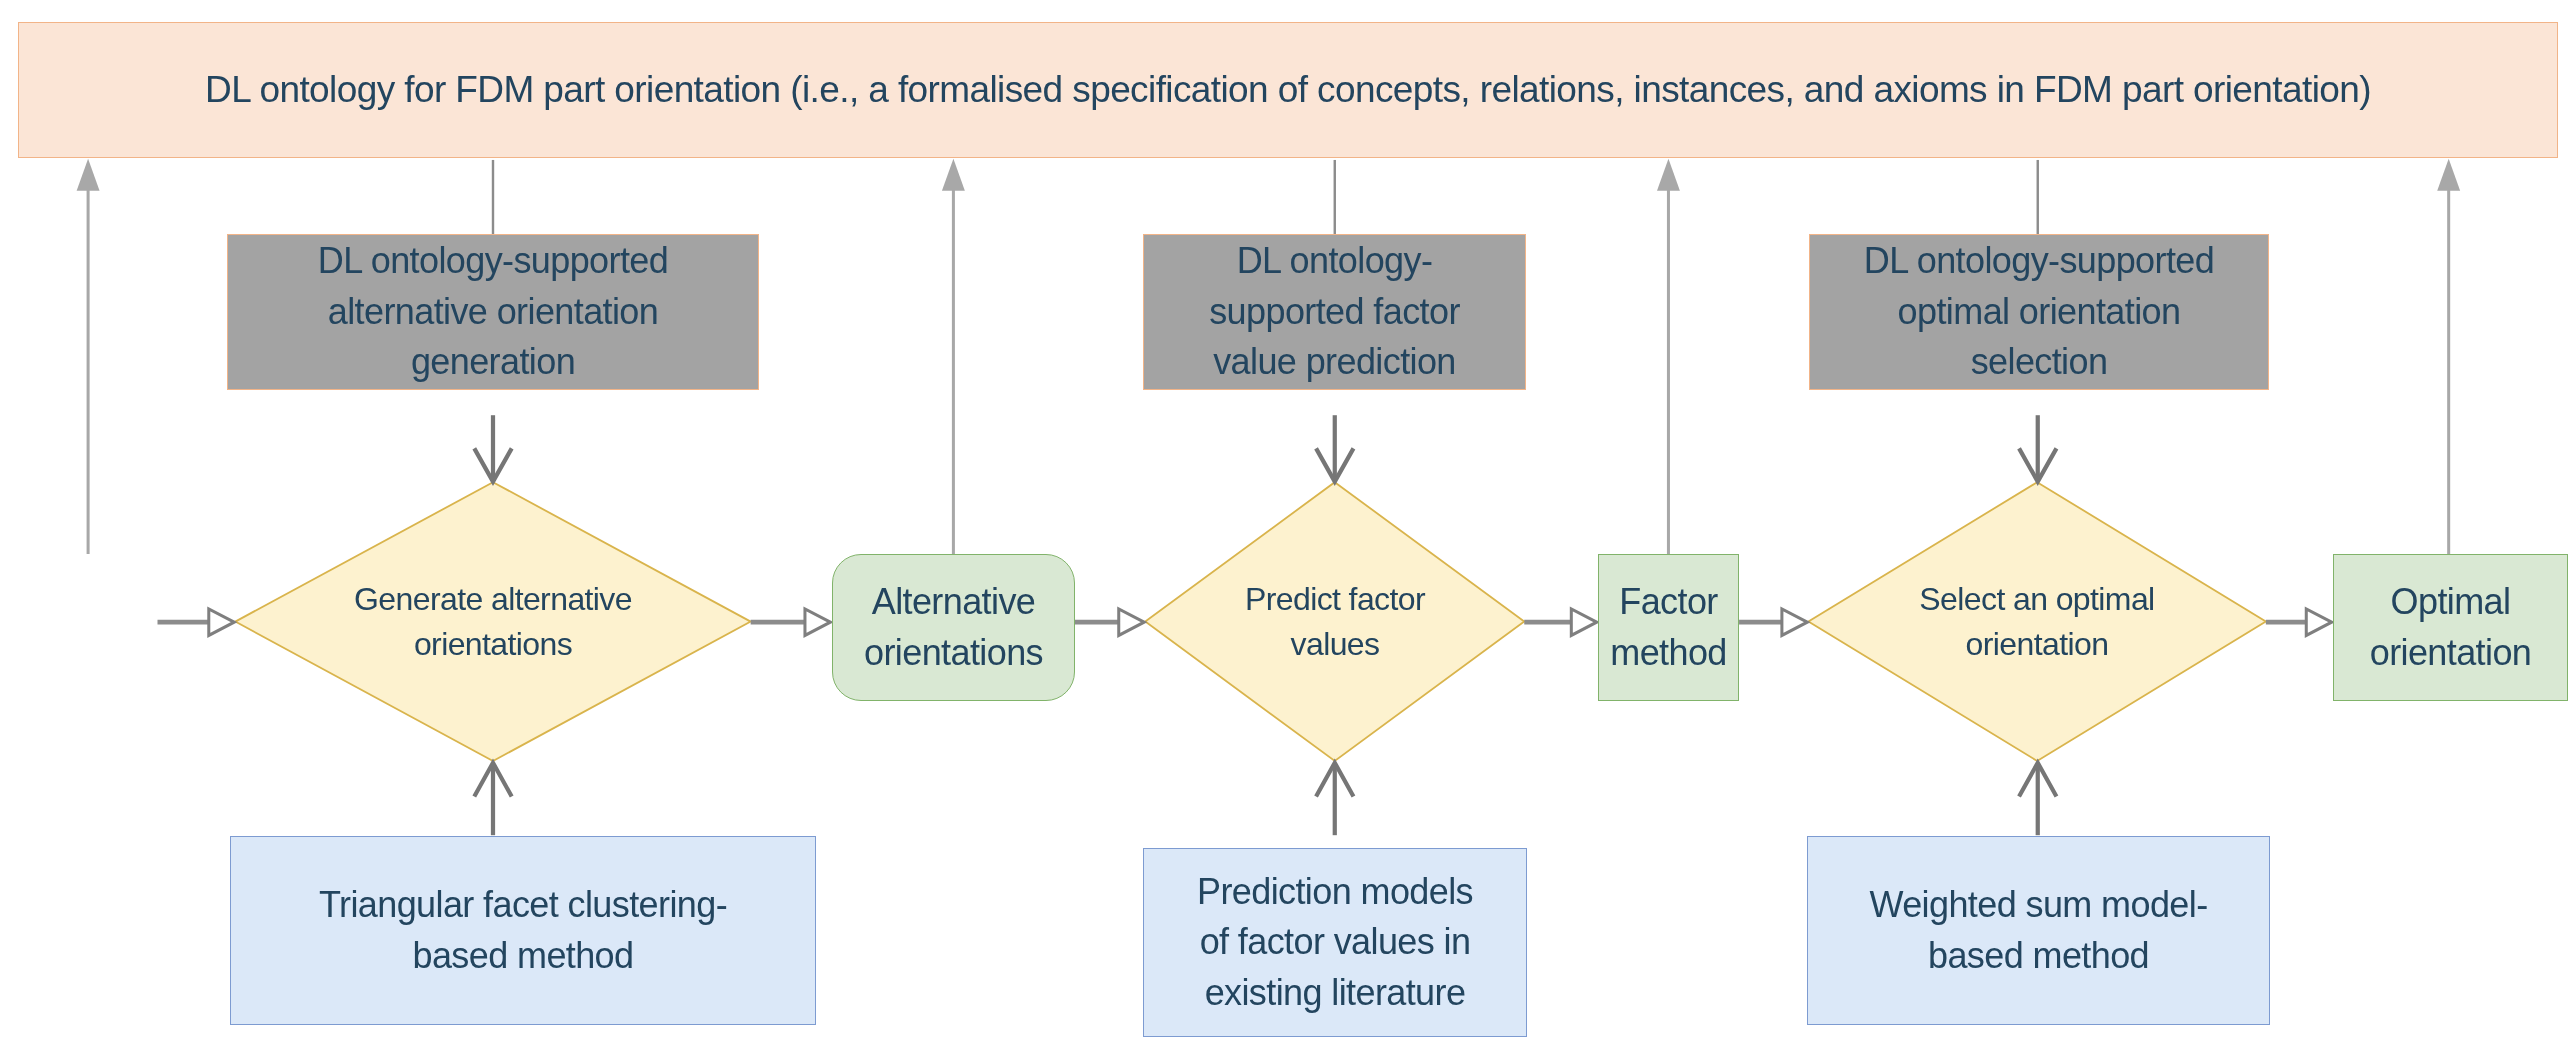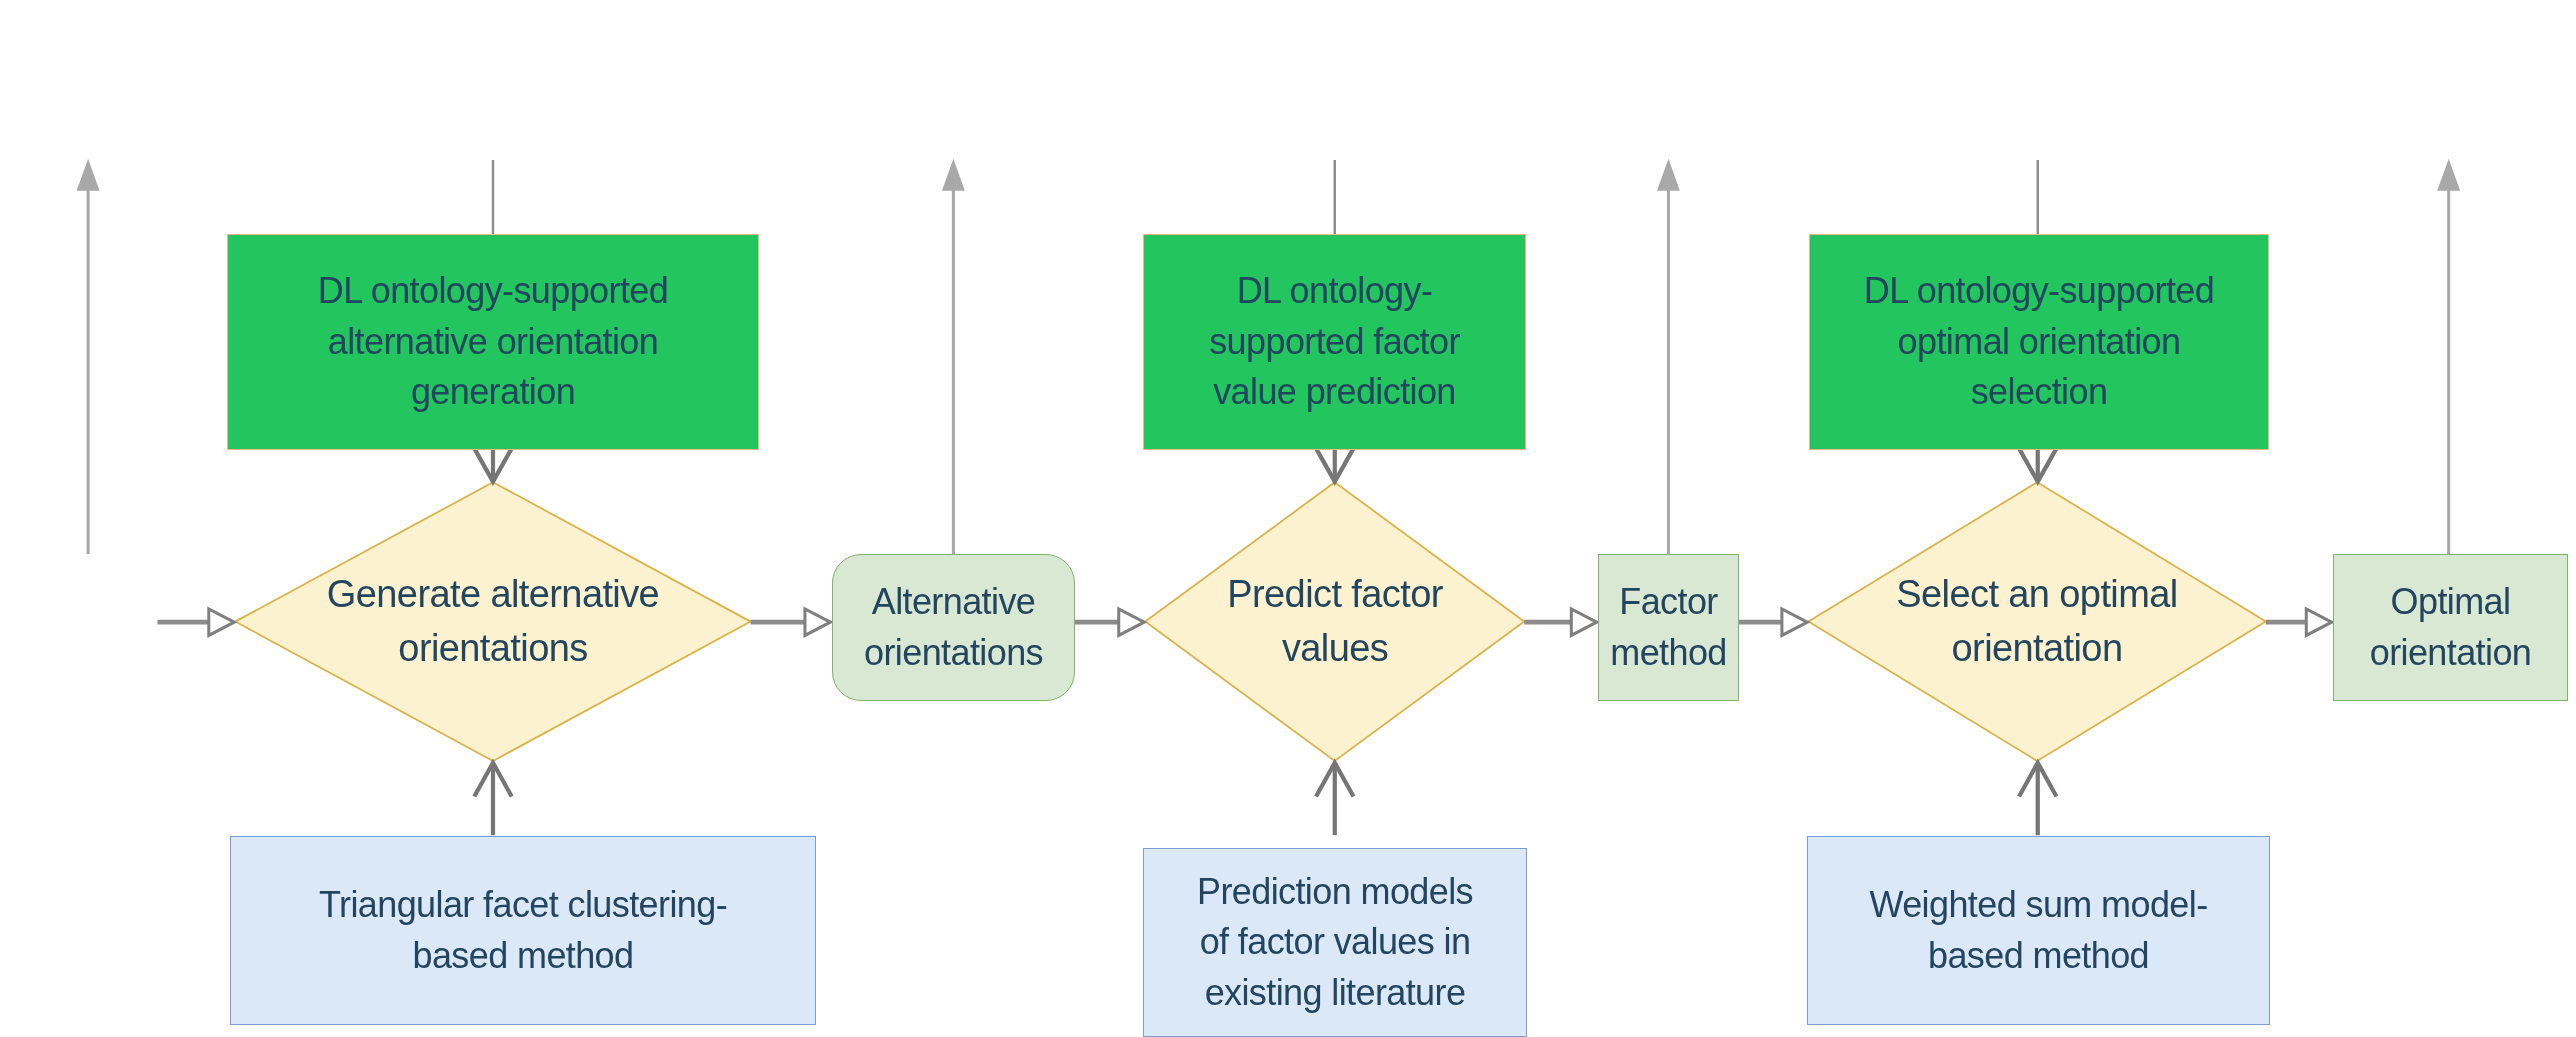--- a/index.html
+++ b/index.html
@@ -32,41 +32,41 @@
     letter-spacing: -0.6px;
     color: #23455F;
   }
   .banner {
     left: 18px; top: 22px; width: 2540px; height: 136px;
     background: #FBE5D6;
     border: 1.8px solid #F2B488;
     font-size: 37px;
   }
   .module {
-    background: #22c55e;
+    background: #a3a3a3;
     border: 1.8px solid #F2B488;
-    top: 234px; height: 216px;
+    top: 234px; height: 156px;
     font-size: 36px;
   }
   .module.m1 { left: 227px;  width: 532px; }
   .module.m2 { left: 1143px; width: 383px; }
   .module.m3 { left: 1809px; width: 460px; }
   .artifact {
     background: #D9E8D3;
     border: 1.8px solid #81B36A;
     top: 554px; height: 147px;
     font-size: 36px;
   }
   .artifact.a1 { left: 18px;   width: 139px; }
   .artifact.a2 { left: 832px; width: 243px; border-radius: 29px; }
   .artifact.a3 { left: 1598px; width: 141px; }
   .artifact.a4 { left: 2333px; width: 235px; }
   .diamond-label {
     top: 549px; height: 145px;
-    font-size: 38px;
+    font-size: 32px;
     background: transparent;
   }
   .diamond-label.d1 { left: 282px;  width: 422px; }
   .diamond-label.d2 { left: 1190px; width: 290px; }
   .diamond-label.d3 { left: 1862px; width: 350px; }
   .method {
     background: #DBE8F8;
     border: 1.8px solid #7D9BD1;
     top: 836px; height: 189px;
     font-size: 36px;
@@ -152,20 +152,23 @@
     <g>
       <line x1="2882" y1="1031" x2="2953" y2="1031" stroke="#8C8C8C" stroke-width="8"></line>
       <polygon points="2995,1031 2953,1009 2953,1053" fill="#ffffff" stroke="#7F7F7F" stroke-width="5"></polygon>
     </g>
     <g>
       <line x1="3755" y1="1031" x2="3822" y2="1031" stroke="#8C8C8C" stroke-width="8"></line>
       <polygon points="3864,1031 3822,1009 3822,1053" fill="#ffffff" stroke="#7F7F7F" stroke-width="5"></polygon>
     </g>
   </svg>
 
+  <div class="node banner">
+    <span class="label">DL ontology for FDM part orientation (i.e., a formalised specification of concepts, relations, instances, and axioms in FDM part orientation)</span>
+  </div>
 
   <div class="node module m1">
     <span class="label">DL ontology-supported
 alternative orientation
 generation</span>
   </div>
   <div class="node module m2">
     <span class="label">DL ontology-
 supported factor
 value prediction</span>

